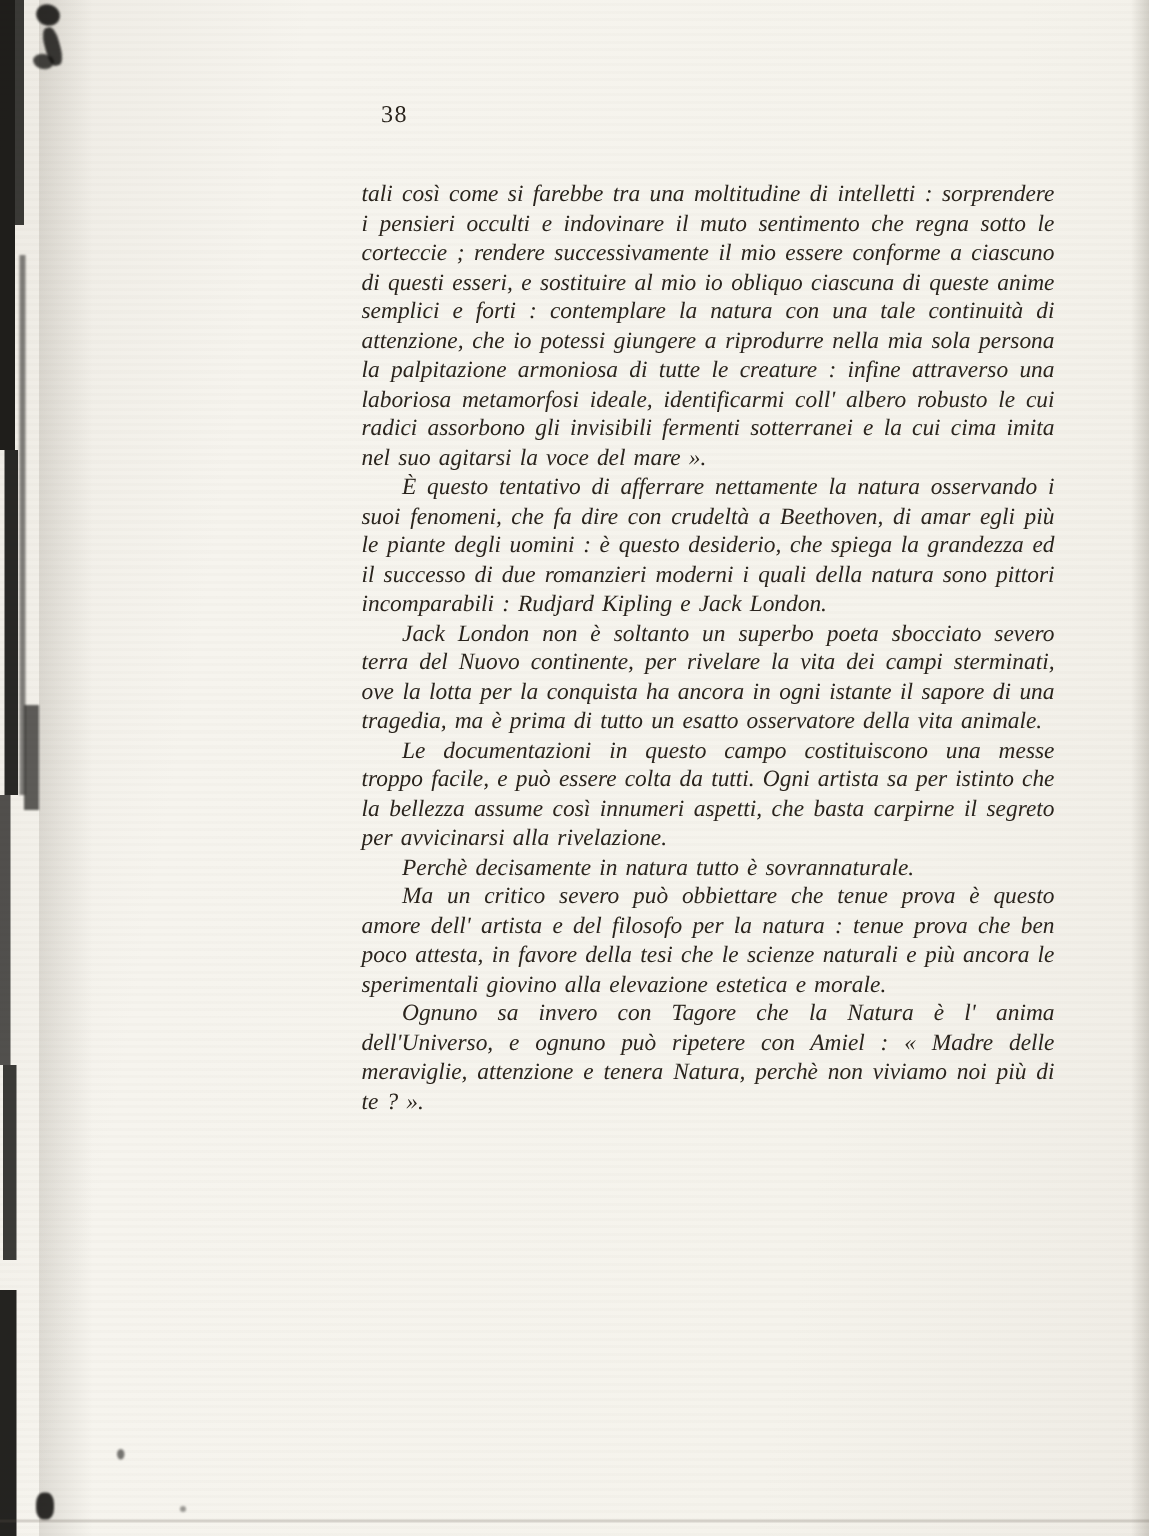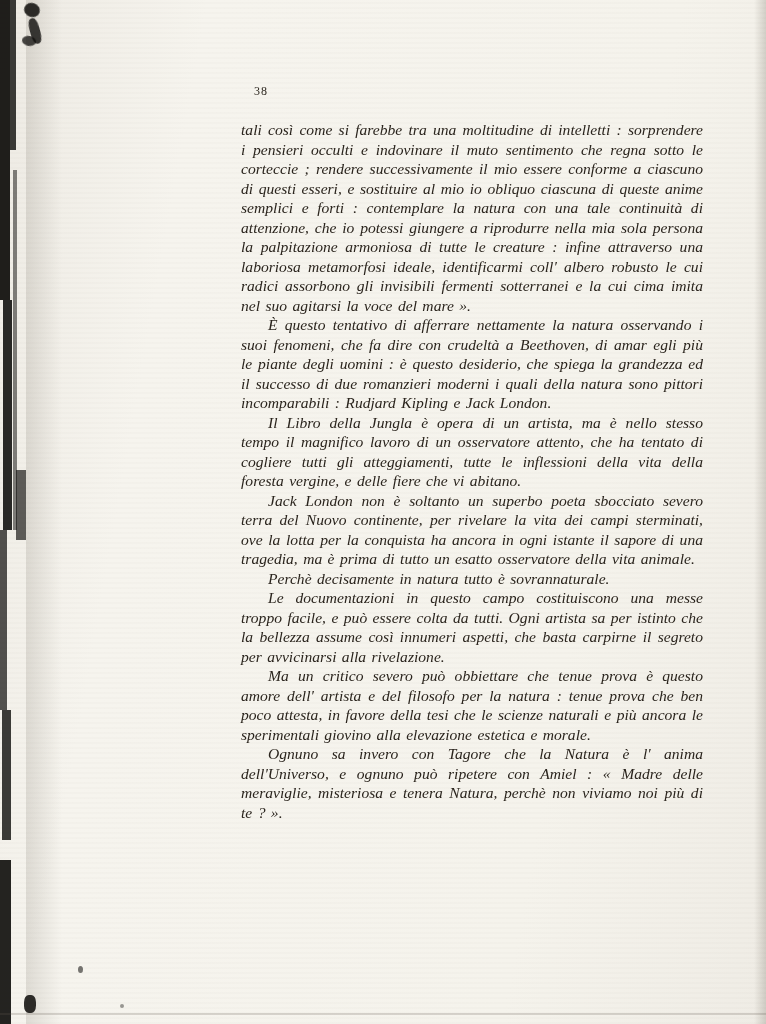--- a/index.html
+++ b/index.html
@@ -17,22 +17,22 @@
   }
   .paper-texture {
     position: absolute;
     inset: 0;
     background: repeating-linear-gradient(0deg, rgba(120,110,95,0.025) 0 2px, rgba(0,0,0,0) 2px 5px);
     pointer-events: none;
   }
   .page-number {
     position: absolute;
     left: 254px;
-    top: 84px;
-    font-size: 12px;
+    top: 68px;
+    font-size: 16px;
     letter-spacing: 1px;
     color: var(--ink, #2a241d);
   }
   .text-block {
     position: absolute;
     left: 241px;
     top: 120px;
     width: 462px;
     color: var(--ink, #2a241d);
     font-size: 15.6px;
@@ -96,21 +96,20 @@
   <div class="mark soft" style="left:120px; top:1004px; width:4px; height:4px; border-radius:50%; opacity:.4;"></div>
 
   <div class="right-shade"></div>
   <div class="bottom-edge"></div>
 
   <div class="page-number">38</div>
 
   <div class="text-block">
     <p class="no-indent">tali così come si farebbe tra una moltitudine di intelletti : sorprendere i pensieri occulti e indovinare il muto sentimento che regna sotto le corteccie ; rendere successivamente il mio essere conforme a ciascuno di questi esseri, e sostituire al mio io obliquo ciascuna di queste anime semplici e forti : contemplare la natura con una tale continuità di attenzione, che io potessi giungere a riprodurre nella mia sola persona la palpitazione armoniosa di tutte le creature : infine attraverso una laboriosa metamorfosi ideale, identificarmi coll' albero robusto le cui radici assorbono gli invisibili fermenti sotterranei e la cui cima imita nel suo agitarsi la voce del mare ».</p>
     <p>È questo tentativo di afferrare nettamente la natura osservando i suoi fenomeni, che fa dire con crudeltà a Beethoven, di amar egli più le piante degli uomini : è questo desiderio, che spiega la grandezza ed il successo di due romanzieri moderni i quali della natura sono pittori incomparabili : Rudjard Kipling e Jack London.</p>
-    <p>Il Libro della Jungla è opera di un artista, ma è nello stesso tempo il magnifico lavoro di un osservatore attento, che ha tentato di cogliere tutti gli atteggiamenti, tutte le inflessioni della vita della foresta vergine, e delle fiere che vi abitano.</p>
     <p>Jack London non è soltanto un superbo poeta sbocciato severo terra del Nuovo continente, per rivelare la vita dei campi sterminati, ove la lotta per la conquista ha ancora in ogni istante il sapore di una tragedia, ma è prima di tutto un esatto osservatore della vita animale.</p>
+    <p>Le documentazioni in questo campo costituiscono una messe troppo facile, e può essere colta da tutti. Ogni artista sa per istinto che la bellezza assume così innumeri aspetti, che basta carpirne il segreto per avvicinarsi alla rivelazione.</p>
     <p>Perchè decisamente in natura tutto è sovrannaturale.</p>
-    <p>Le documentazioni in questo campo costituiscono una messe troppo facile, e può essere colta da tutti. Ogni artista sa per istinto che la bellezza assume così innumeri aspetti, che basta carpirne il segreto per avvicinarsi alla rivelazione.</p>
     <p>Ma un critico severo può obbiettare che tenue prova è questo amore dell' artista e del filosofo per la natura : tenue prova che ben poco attesta, in favore della tesi che le scienze naturali e più ancora le sperimentali giovino alla elevazione estetica e morale.</p>
-    <p>Ognuno sa invero con Tagore che la Natura è l' anima dell'Universo, e ognuno può ripetere con Amiel : « Madre delle meraviglie, misteriosa e tenera Natura, perchè non viviamo noi più di te ? ».</p>
+    <p>Ognuno sa invero con Tagore che la Natura è l' anima dell'Universo, e ognuno può ripetere con Amiel : « Madre delle meraviglie, attenzione e tenera Natura, perchè non viviamo noi più di te ? ».</p>
   </div>
 
 </div>
 
 </body></html>

